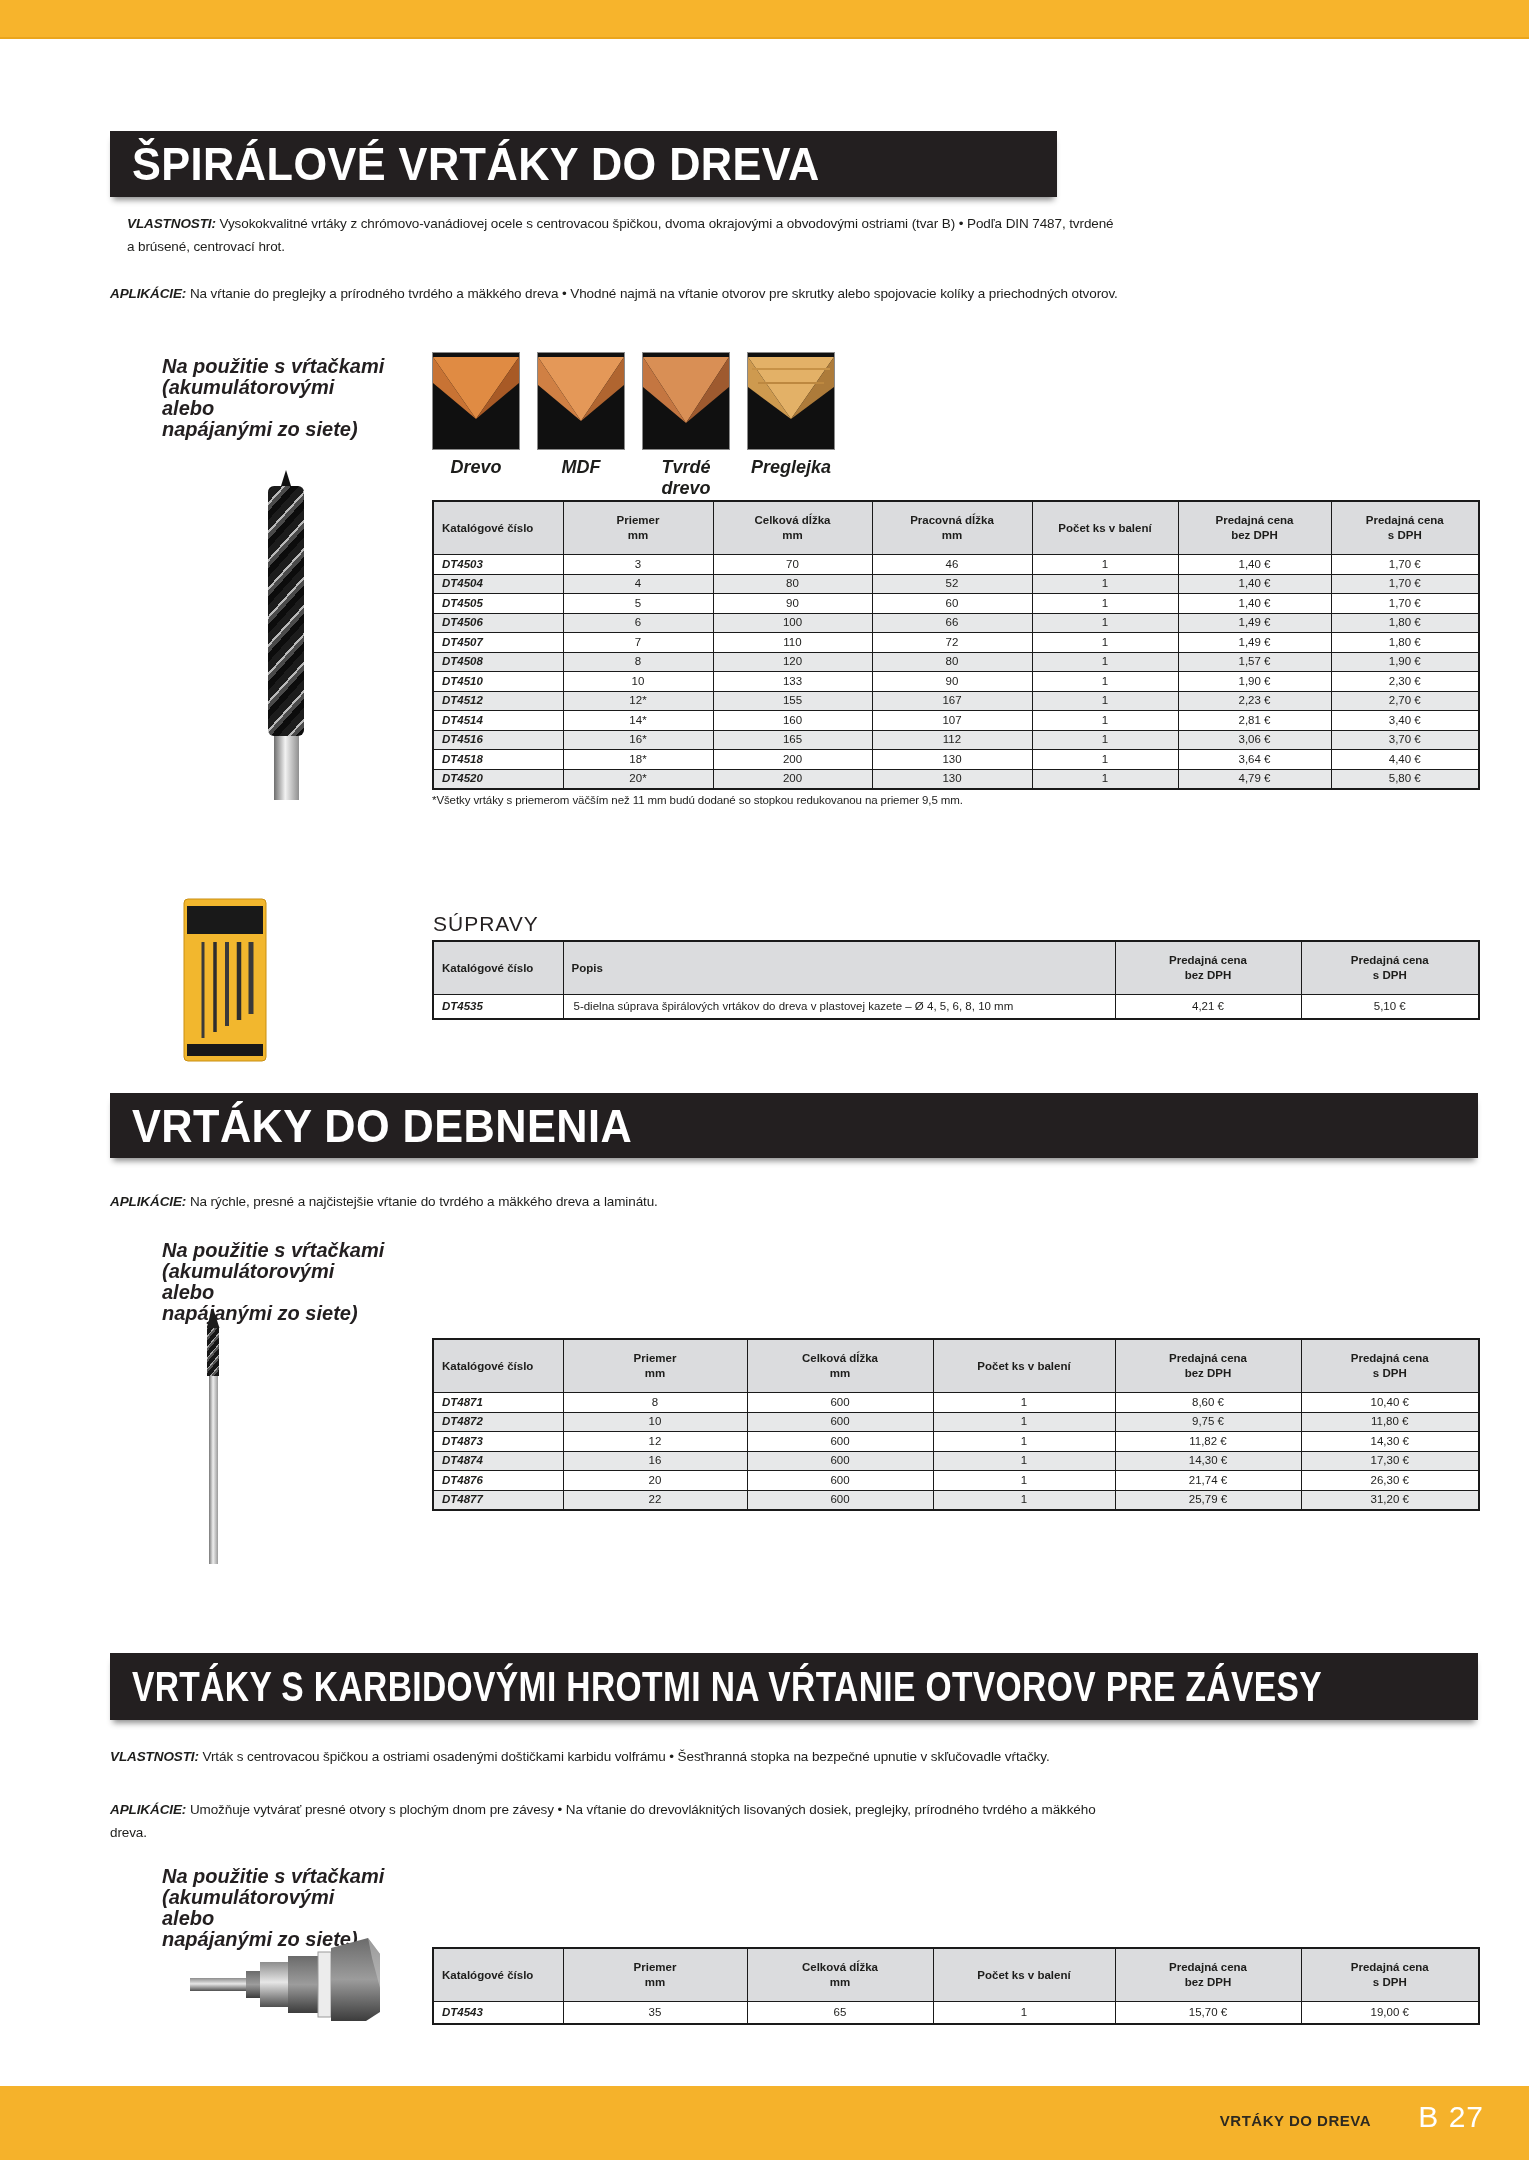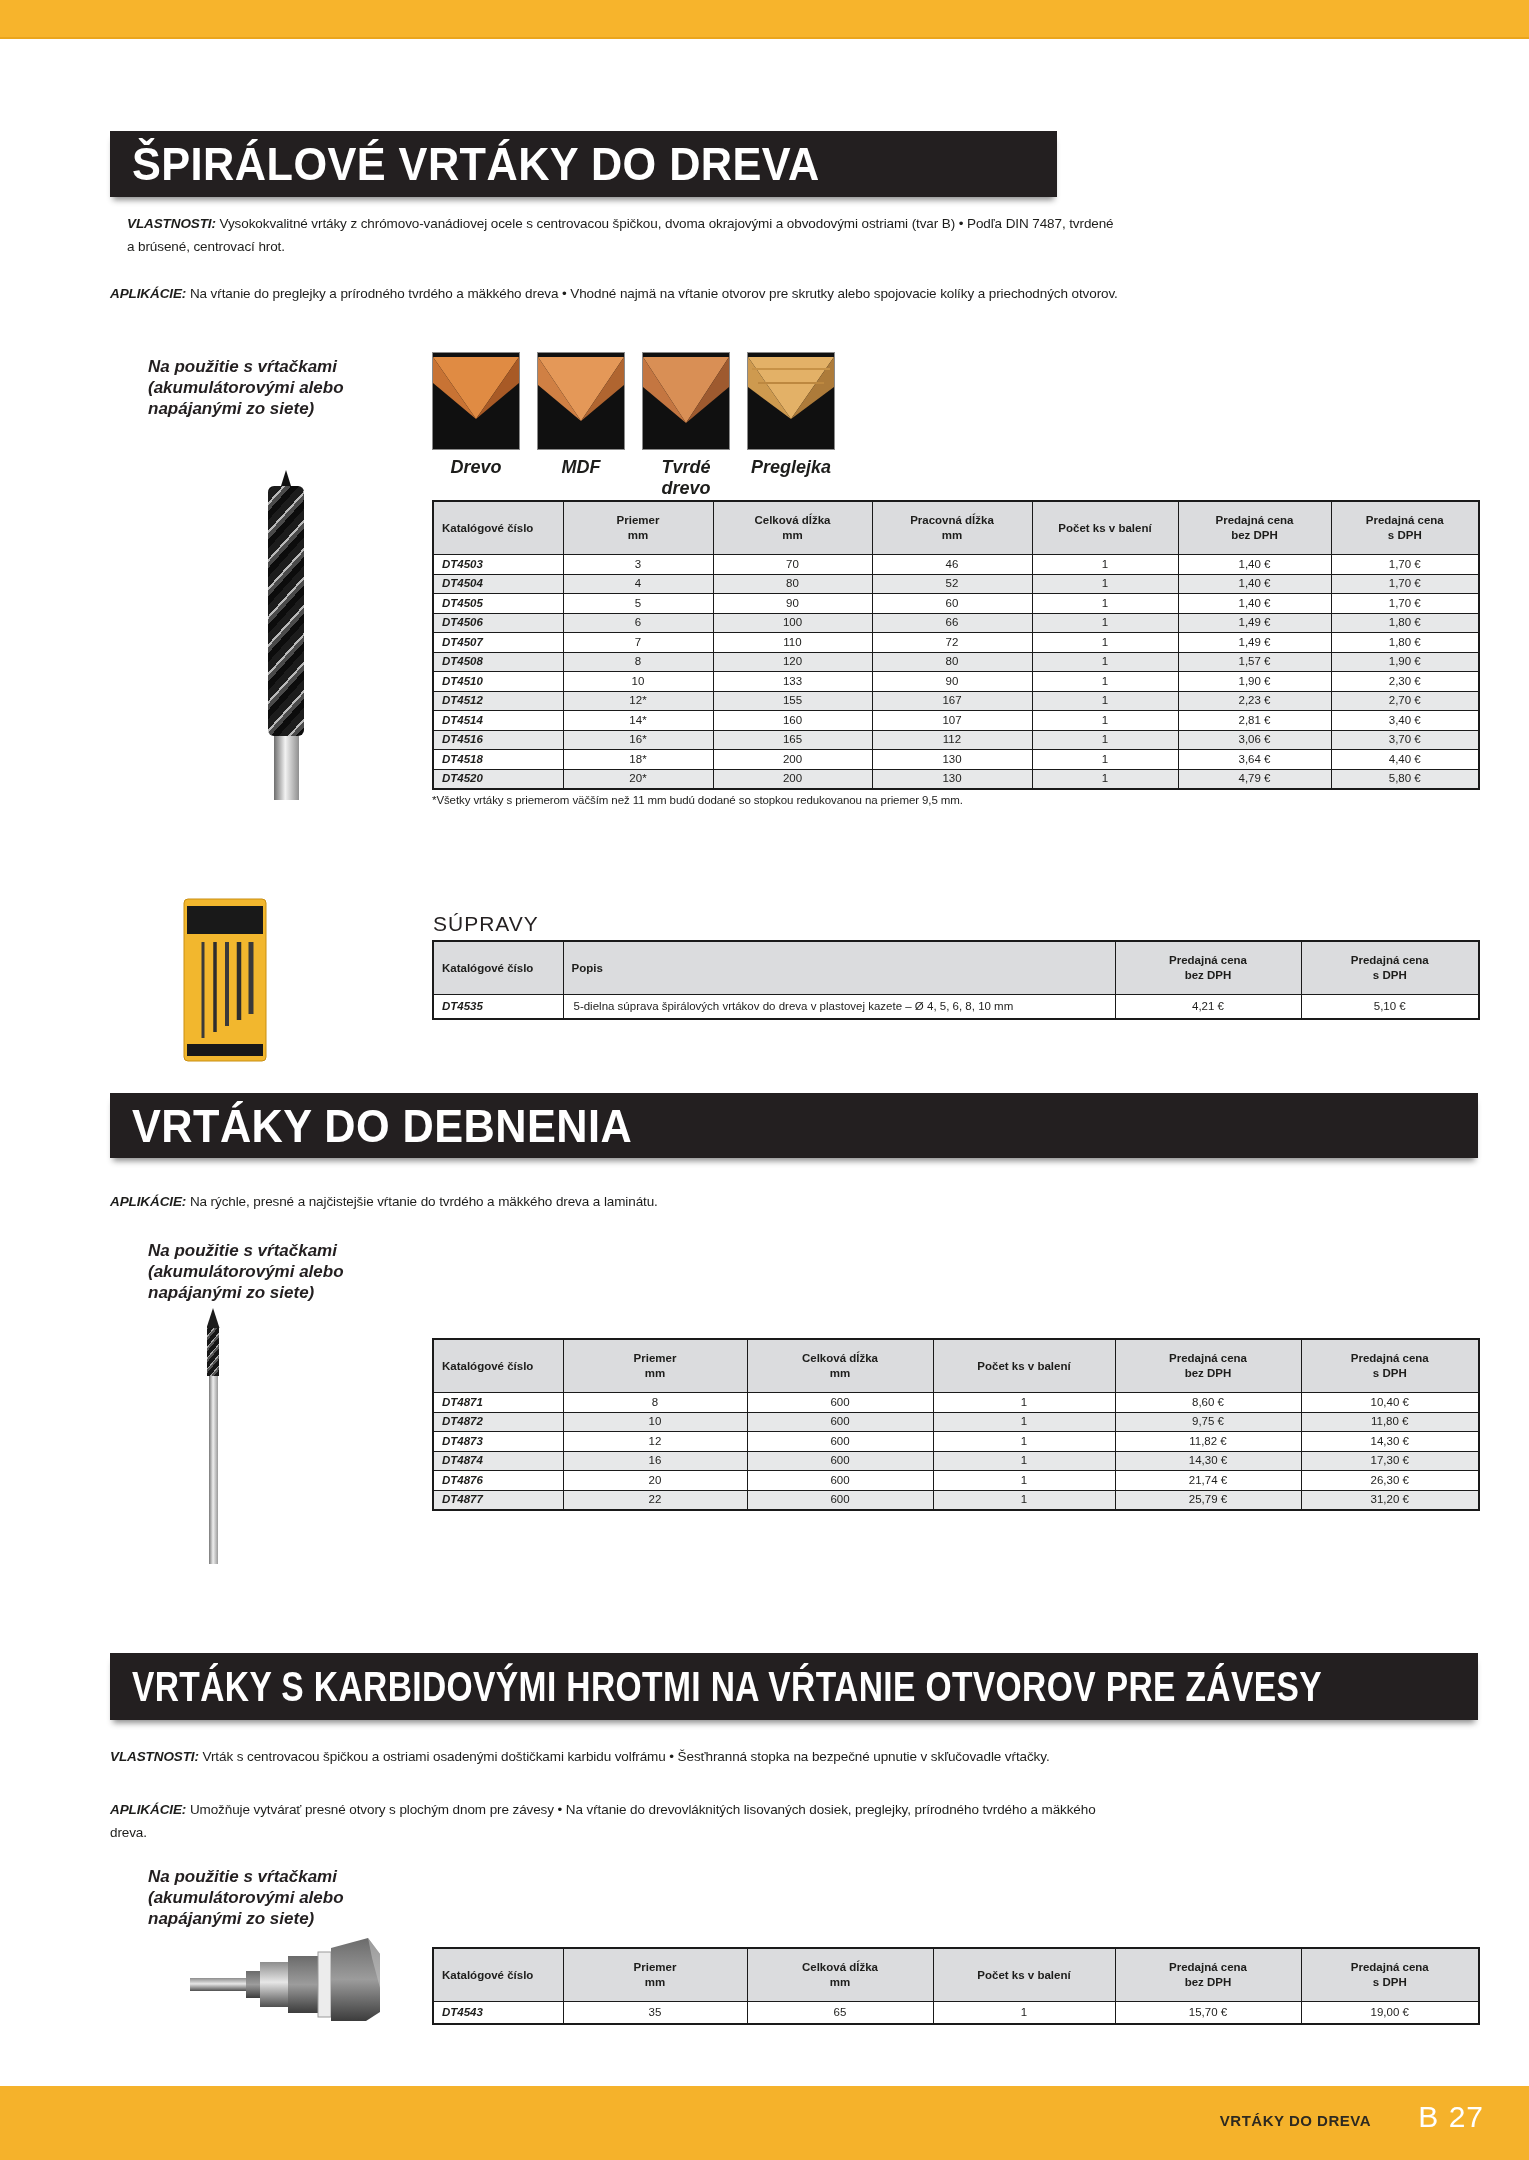--- a/index.html
+++ b/index.html
@@ -21,22 +21,22 @@
   .banner .t{
     font-weight:700;font-size:46px;line-height:1;white-space:nowrap;
     transform:scaleX(.94);transform-origin:left center;letter-spacing:.5px;
   }
   .banner.wide .t{font-size:43px;transform:scaleX(.78);}
   
   .para{position:absolute;font-size:13.5px;line-height:23px;letter-spacing:-.1px;}
   .para .lbl{font-weight:700;font-style:italic;}
   .para .txt{white-space:pre-line;}
   .note{
-    position:absolute;font-size:17px;line-height:21px;font-weight:700;font-style:italic;
-    white-space:pre-line;color:#231F20;
+    position:absolute;font-size:20px;line-height:21px;font-weight:700;font-style:italic;
+    white-space:pre-line;color:#231F20;margin-left:14px;
   }
   .sets-heading{position:absolute;font-size:21px;letter-spacing:1px;color:#231F20;}
   .footnote{position:absolute;font-size:11.5px;letter-spacing:-.1px;}
   
   table.ptable{
     position:absolute;border-collapse:collapse;table-layout:fixed;
     border:2px solid #1a1a1a;background:#ffffff;
   }
   .ptable th{
     background:#DBDCDE;border:1px solid #1a1a1a;font-size:11.5px;font-weight:700;

